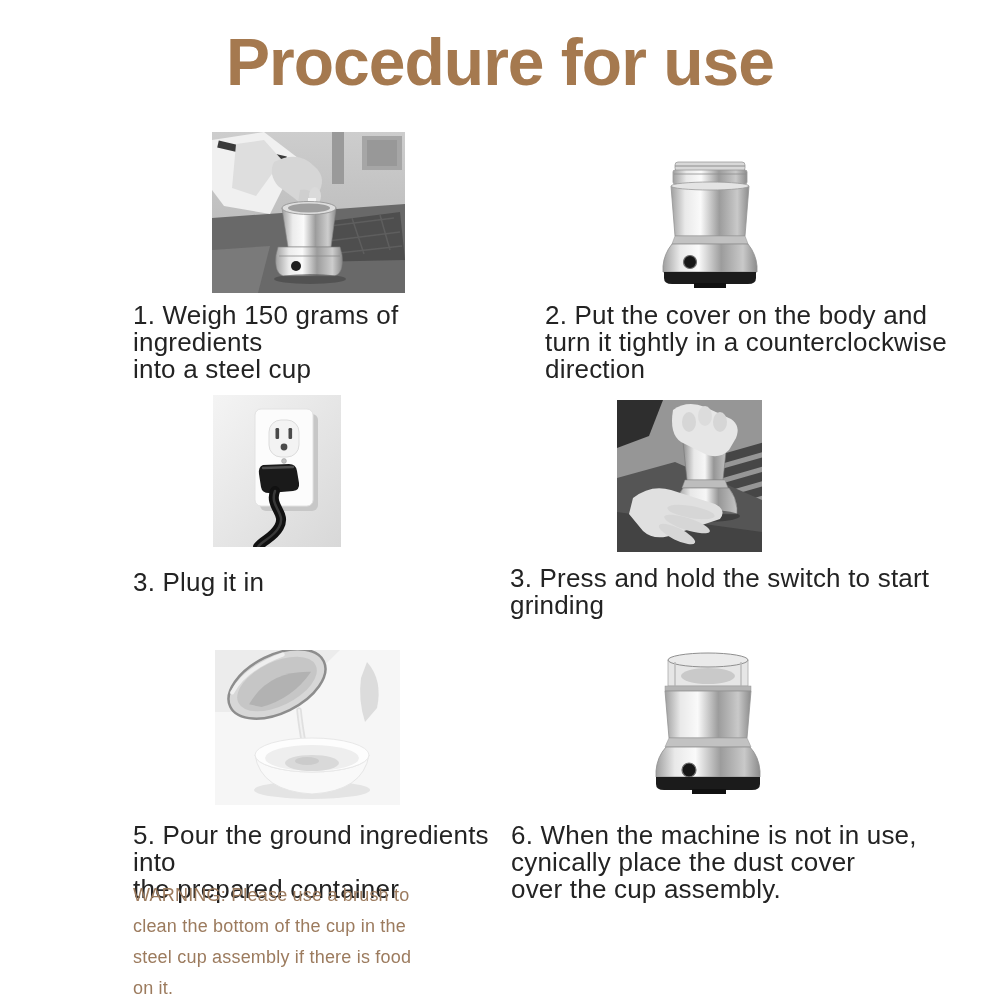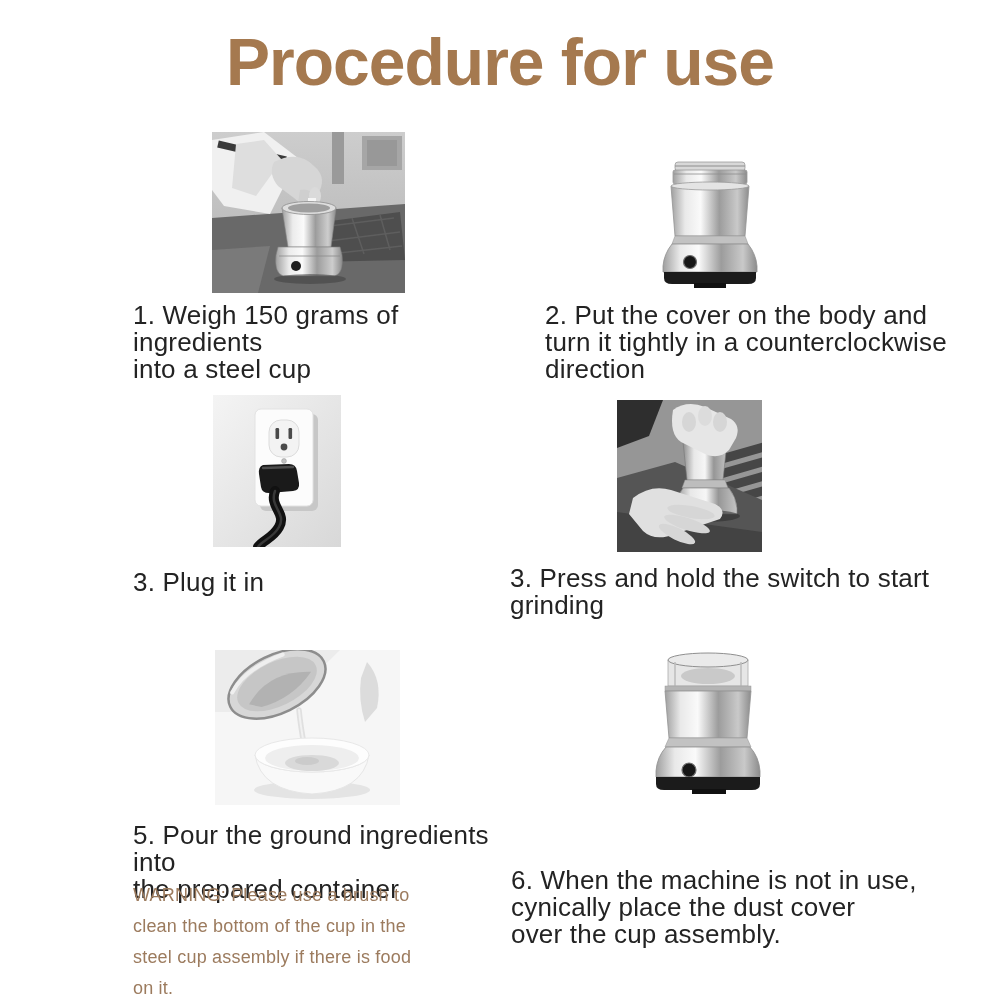--- a/index.html
+++ b/index.html
@@ -223,21 +223,21 @@
       <path d="M21,99 h84 q9,10 10,24 v6 h-104 v-6 q1,-14 10,-24 z" fill="url(#g6steel)" stroke="#8f8f8f" stroke-width="0.8"></path>
       <circle cx="44" cy="122" r="7" fill="#161616"></circle>
       <circle cx="44" cy="122" r="7" fill="none" stroke="#6e6e6e" stroke-width="1.2"></circle>
       <path d="M11,129 h104 v7 q0,6 -8,6 h-88 q-8,0 -8,-6 z" fill="#1b1b1b"></path>
       <rect x="47" y="141" width="34" height="5" fill="#111111"></rect>
     </svg>
   </div>
 
   <div class="caption" style="left:133px;top:822px;width:390px;">5. Pour the ground ingredients into
 the prepared container</div>
-  <div class="caption" style="left:511px;top:822px;width:420px;margin-top:45px;">6. When the machine is not in use,
+  <div class="caption" style="left:511px;top:822px;width:420px;">6. When the machine is not in use,
 cynically place the dust cover
 over the cup assembly.</div>
 
   <div class="warning" style="left:133px;top:880px;width:400px;">WARNING: Please use a brush to
 clean the bottom of the cup in the
 steel cup assembly if there is food
 on it.</div>
 
 </div>
 

